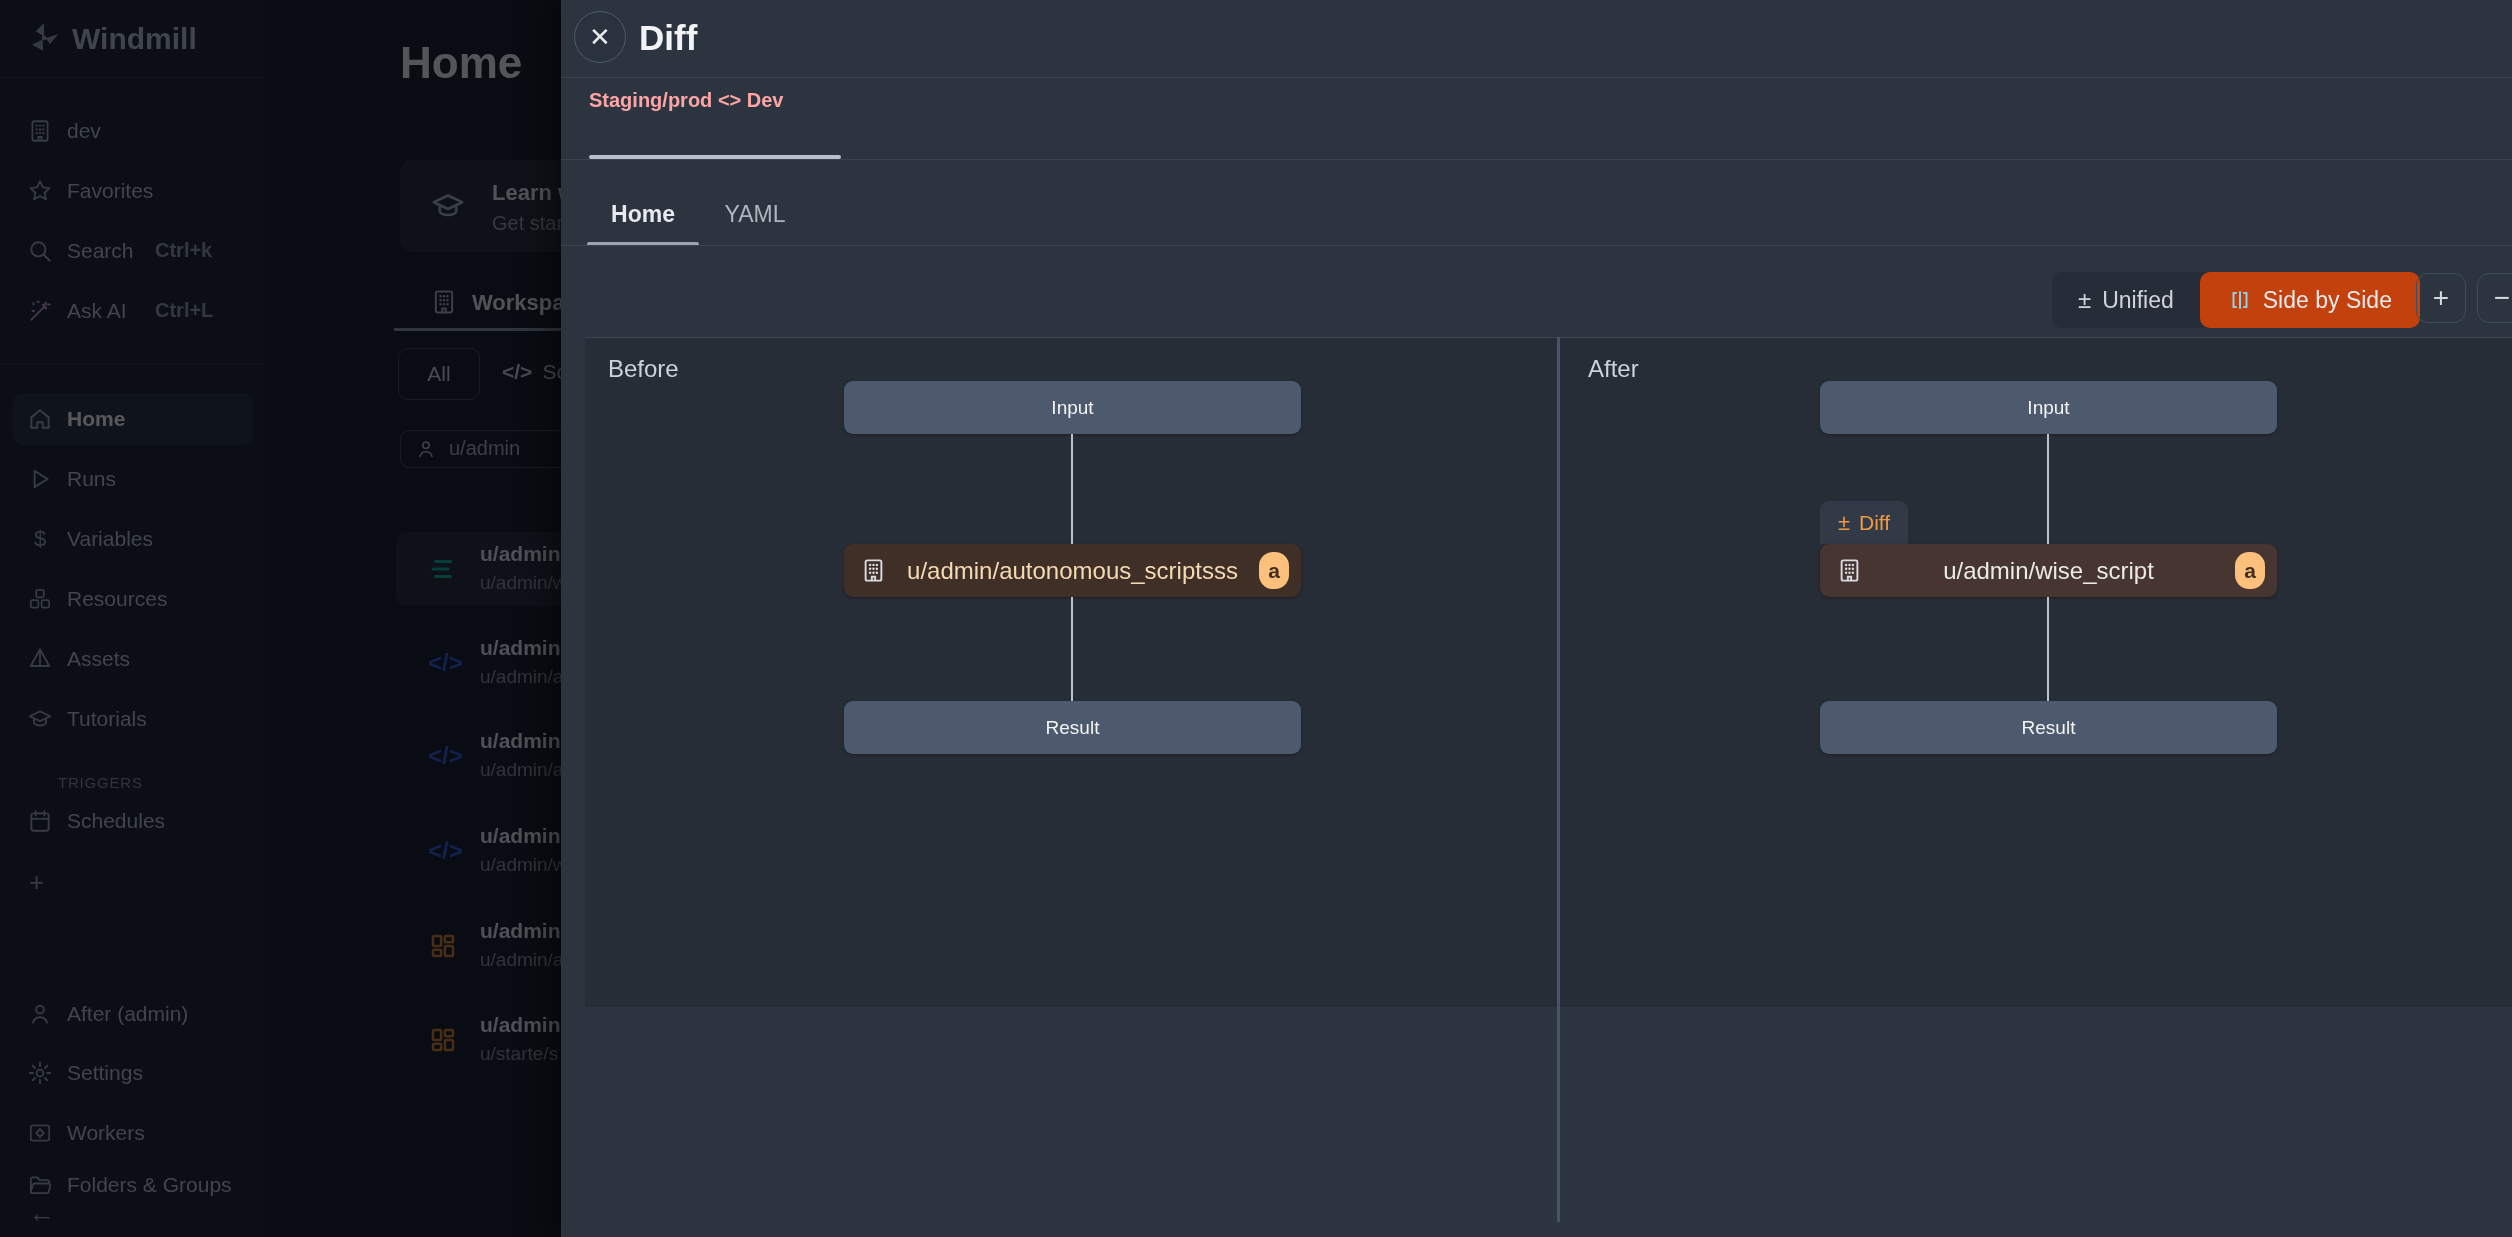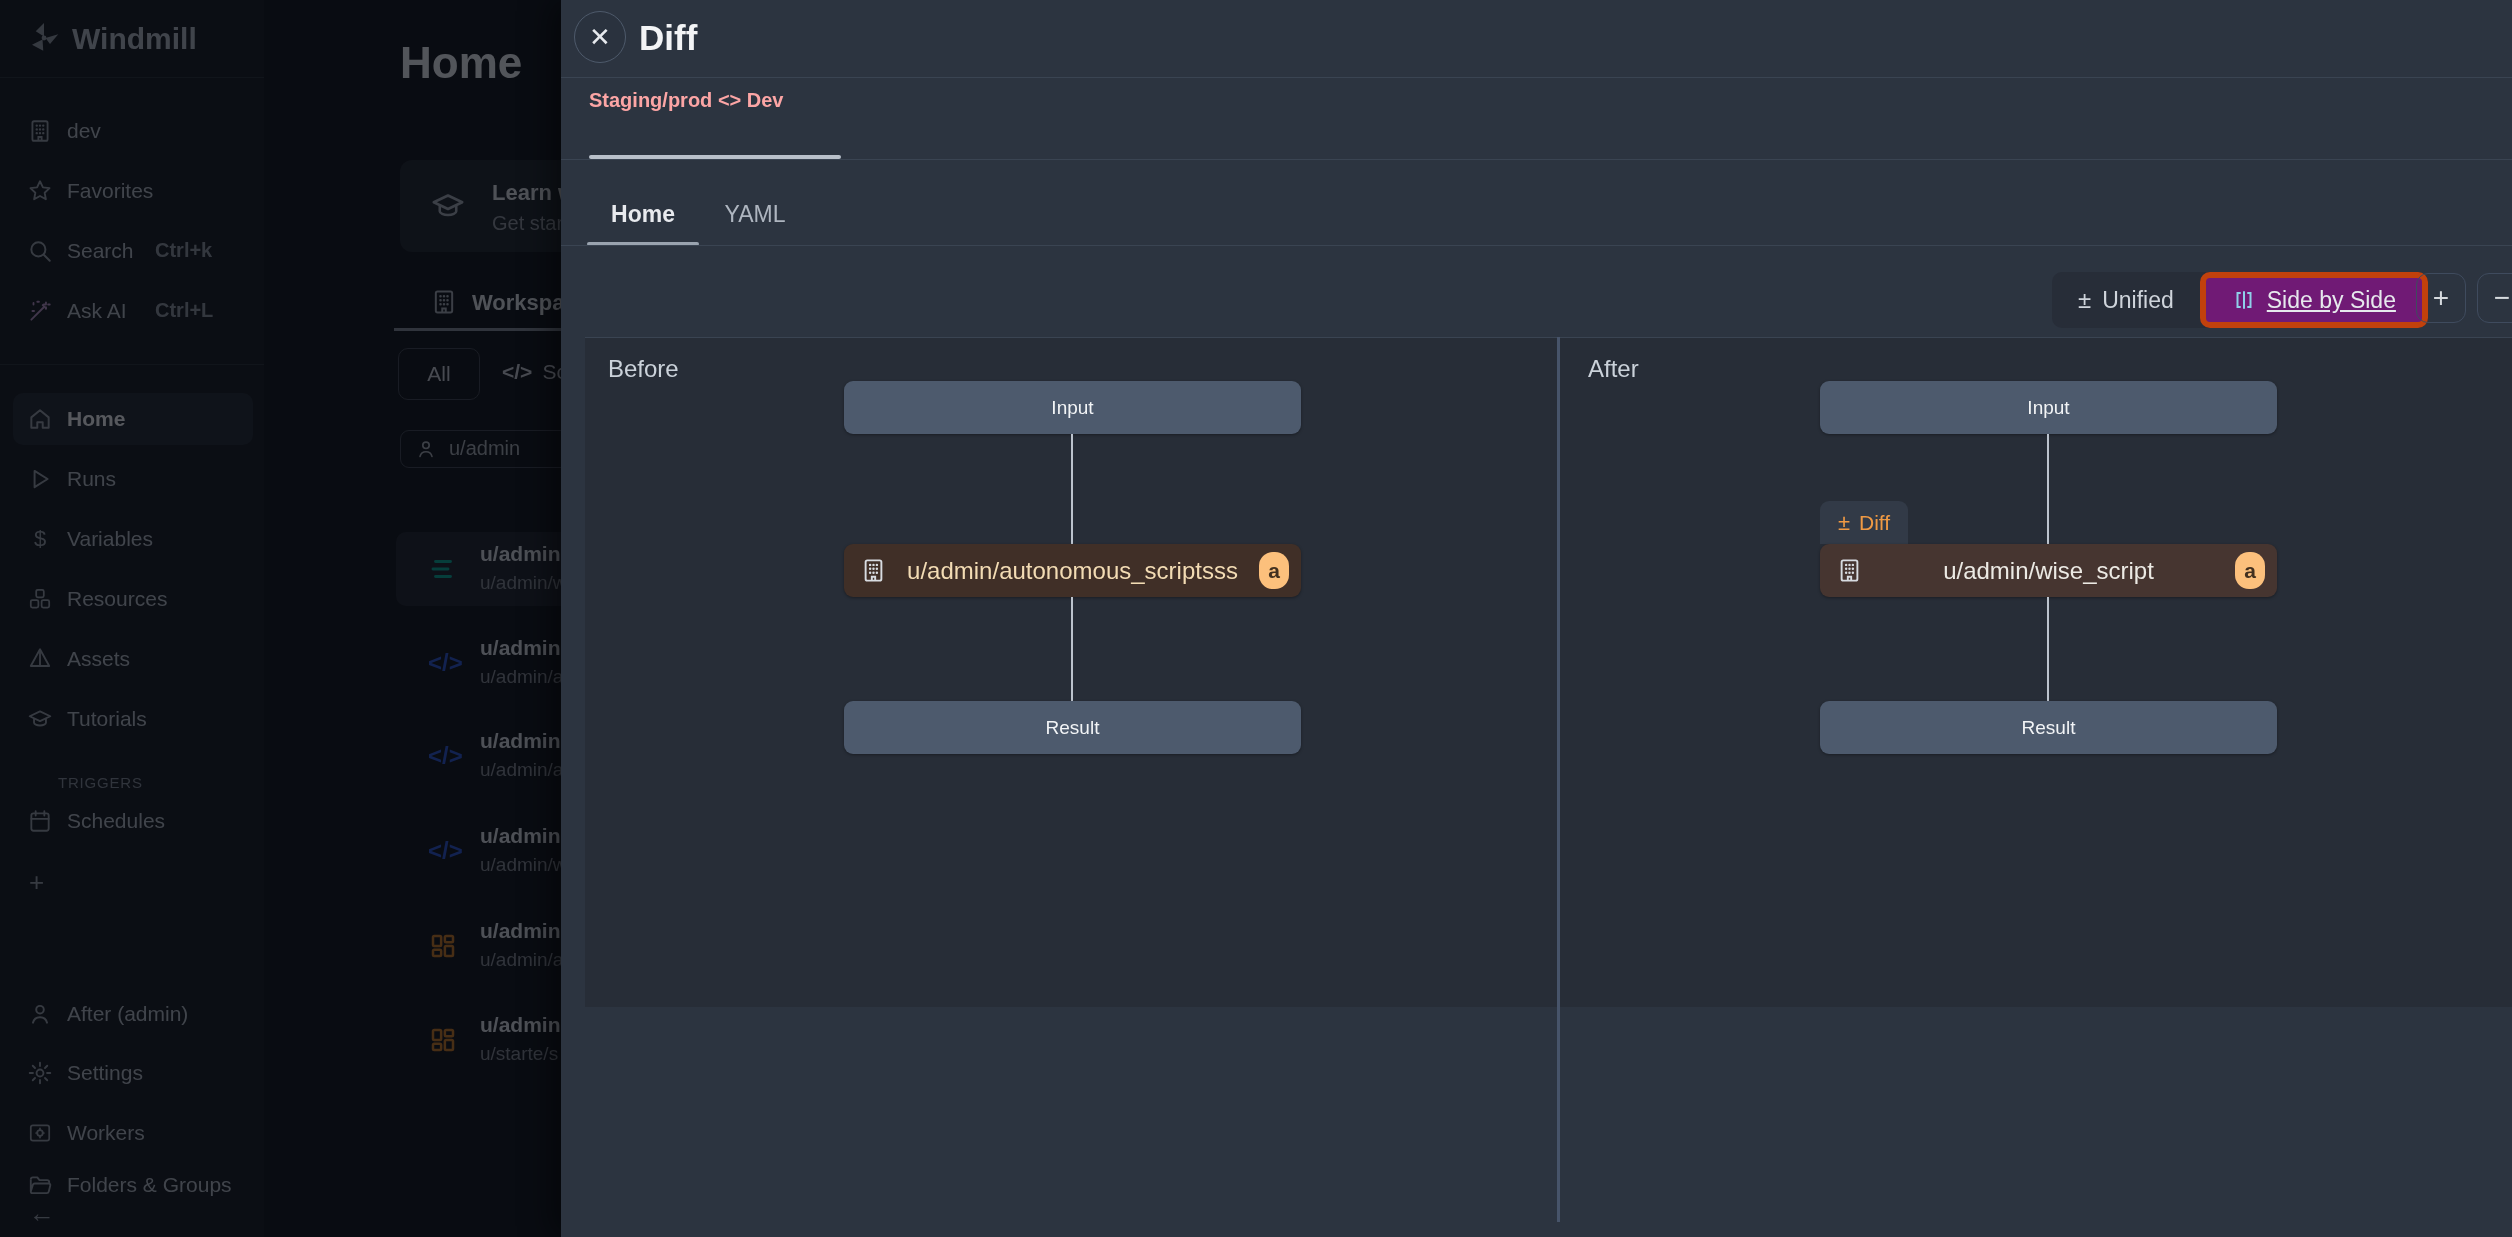--- a/index.html
+++ b/index.html
@@ -60,21 +60,21 @@
   .d-hdiv { left:0; width:1951px; height:1px; background:#3a4452; }
   .env-tab { left:28px; top:58px; width:252px; height:63px; color:#fca5a5; font-size:20px; font-weight:700; line-height:84px; cursor:pointer; white-space:nowrap; }
   .env-underline { left:28px; top:155px; width:252px; height:4px; background:#b9c0ca; border-radius:2px; }
   .view-tab { top:185px; height:58px; width:112px; text-align:center; line-height:58px; font-size:23px; cursor:pointer; }
   .view-tab.on { color:#e8eaee; font-weight:600; }
   .view-tab.off { color:#aeb5bf; }
   .gtab-underline { left:26px; top:242px; width:112px; height:4px; background:#9aa3af; border-radius:2px; }
 
   .seg-group { left:1491px; top:272px; height:56px; display:flex; background:#272d38; border-radius:10px; align-items:stretch; }
   .seg { display:flex; align-items:center; gap:11px; padding:0 26px; font-size:23px; color:#cfd4db; cursor:pointer; border-radius:10px; white-space:nowrap; }
-  .seg.sel { background:#701a75; border:6px solid #c2410c; color:#e6e9ed;text-decoration:underline; }
+  .seg.sel { background:#c2410c; border:2px solid #c2410c; color:#e6e9ed; }
   .pm-ico { font-size:24px; color:#cfd4db; font-weight:400; }
   .cols-ico { width:24px; height:24px; color:#8fd0e8; }
   .zoom-btn { top:273px; width:50px; height:50px; border:1px solid #3f4b5e; border-radius:12px; color:#d6dade; font-size:28px; line-height:47px; text-align:center; cursor:pointer; }
 
   
   .pane { top:337px; height:670px; background:#272d37; border-top:1px solid #3a4452; }
   .pane-div { left:996px; top:337px; width:3px; height:885px; background:#47546a; }
   .pane-label { font-size:24px; color:#cbd2da; }
   .node { position:absolute; width:457px; height:53px; border-radius:9px; background:#4d5a6d; color:#f2f4f6; font-size:19px; text-align:center; line-height:53px; cursor:pointer; box-shadow:0 1px 3px rgba(0,0,0,.35); }
   .script-node { position:absolute; width:457px; height:53px; border-radius:9px; cursor:pointer; box-shadow:0 1px 3px rgba(0,0,0,.35); }

